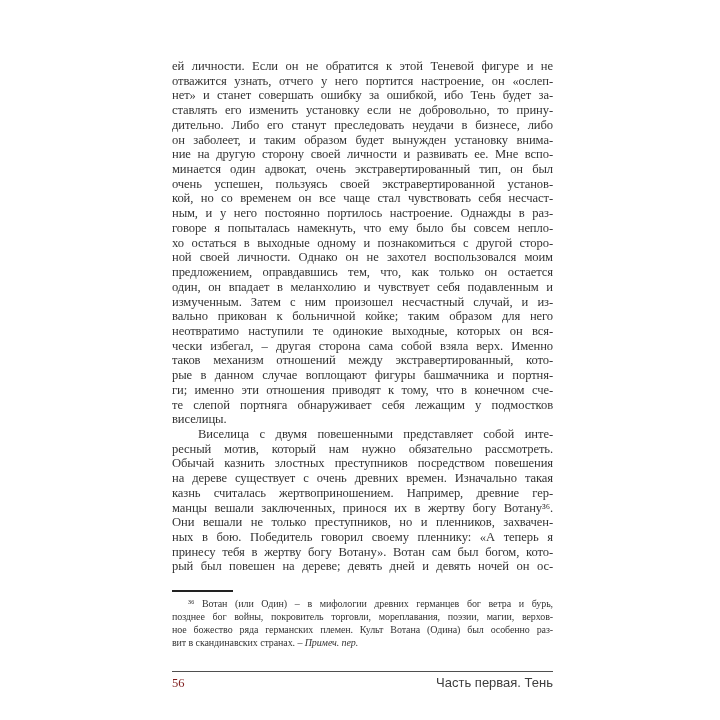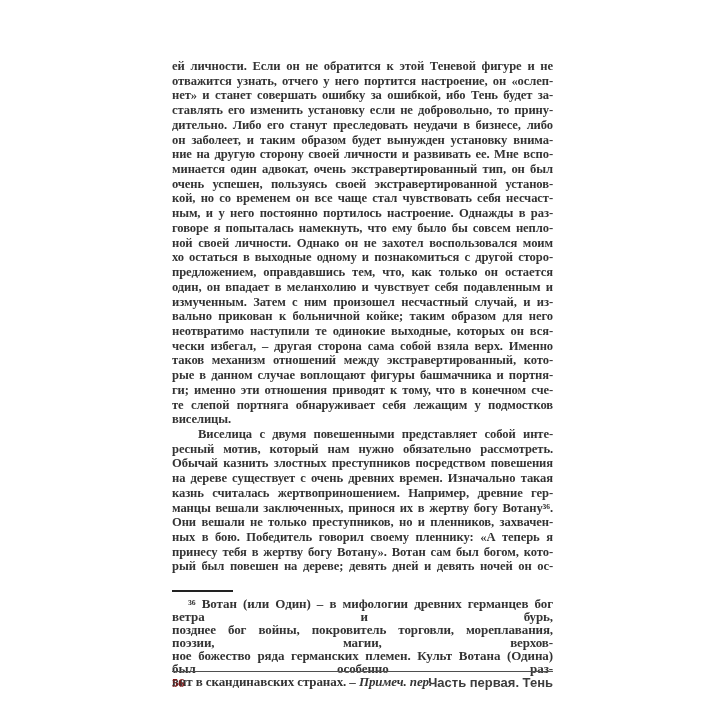--- a/index.html
+++ b/index.html
@@ -4,21 +4,20 @@
 <style>
   html,body{margin:0;padding:0;}
   body{background:#ffffff;}
   .page{
     position:relative;
     width:720px;height:720px;
     background:#ffffff;
     overflow:hidden;
     font-family:"Liberation Serif","DejaVu Serif",serif;
     color:#343434;
-    font-weight:bold;
   }
   
   .text-col{
     position:absolute;
     left:172px;top:59px;width:381px;
   }
   .para{margin:0;padding:0;}
   .para .line{
     font-size:12.6px;
     line-height:14.72px;
@@ -37,21 +36,21 @@
     position:absolute;
     left:172px;top:590px;width:381px;
   }
   .fn-rule{
     width:61px;height:0;
     border-top:2px solid #222222;
     margin:0 0 5px 0;
   }
   .fn-lines .line,
   .fn-last{
-    font-size:13px;
+    font-size:10px;
     line-height:13px;
     letter-spacing:-0.1px;
     text-align:justify;
     text-align-last:justify;
   }
   .fn-lines .line:first-child{text-indent:16px;}
   .fn-last{text-align-last:left;}
   .fn-last em{font-style:italic;}
 
   
@@ -86,22 +85,22 @@
         <div class="line">нет» и станет совершать ошибку за ошибкой, ибо Тень будет за-</div>
         <div class="line">ставлять его изменить установку если не добровольно, то прину-</div>
         <div class="line">дительно. Либо его станут преследовать неудачи в бизнесе, либо</div>
         <div class="line">он заболеет, и таким образом будет вынужден установку внима-</div>
         <div class="line">ние на другую сторону своей личности и развивать ее. Мне вспо-</div>
         <div class="line">минается один адвокат, очень экстравертированный тип, он был</div>
         <div class="line">очень успешен, пользуясь своей экстравертированной установ-</div>
         <div class="line">кой, но со временем он все чаще стал чувствовать себя несчаст-</div>
         <div class="line">ным, и у него постоянно портилось настроение. Однажды в раз-</div>
         <div class="line">говоре я попыталась намекнуть, что ему было бы совсем непло-</div>
+        <div class="line">хо остаться в выходные одному и познакомиться с другой сторо-</div>
         <div class="line">ной своей личности. Однако он не захотел воспользовался моим</div>
-        <div class="line">хо остаться в выходные одному и познакомиться с другой сторо-</div>
         <div class="line">предложением, оправдавшись тем, что, как только он остается</div>
         <div class="line">один, он впадает в меланхолию и чувствует себя подавленным и</div>
         <div class="line">измученным. Затем с ним произошел несчастный случай, и из-</div>
         <div class="line">вально прикован к больничной койке; таким образом для него</div>
         <div class="line">неотвратимо наступили те одинокие выходные, которых он вся-</div>
         <div class="line">чески избегал, – другая сторона сама собой взяла верх. Именно</div>
         <div class="line">таков механизм отношений между экстравертированный, кото-</div>
         <div class="line">рые в данном случае воплощают фигуры башмачника и портня-</div>
         <div class="line">ги; именно эти отношения приводят к тому, что в конечном сче-</div>
         <div class="line">те слепой портняга обнаруживает себя лежащим у подмостков</div>

